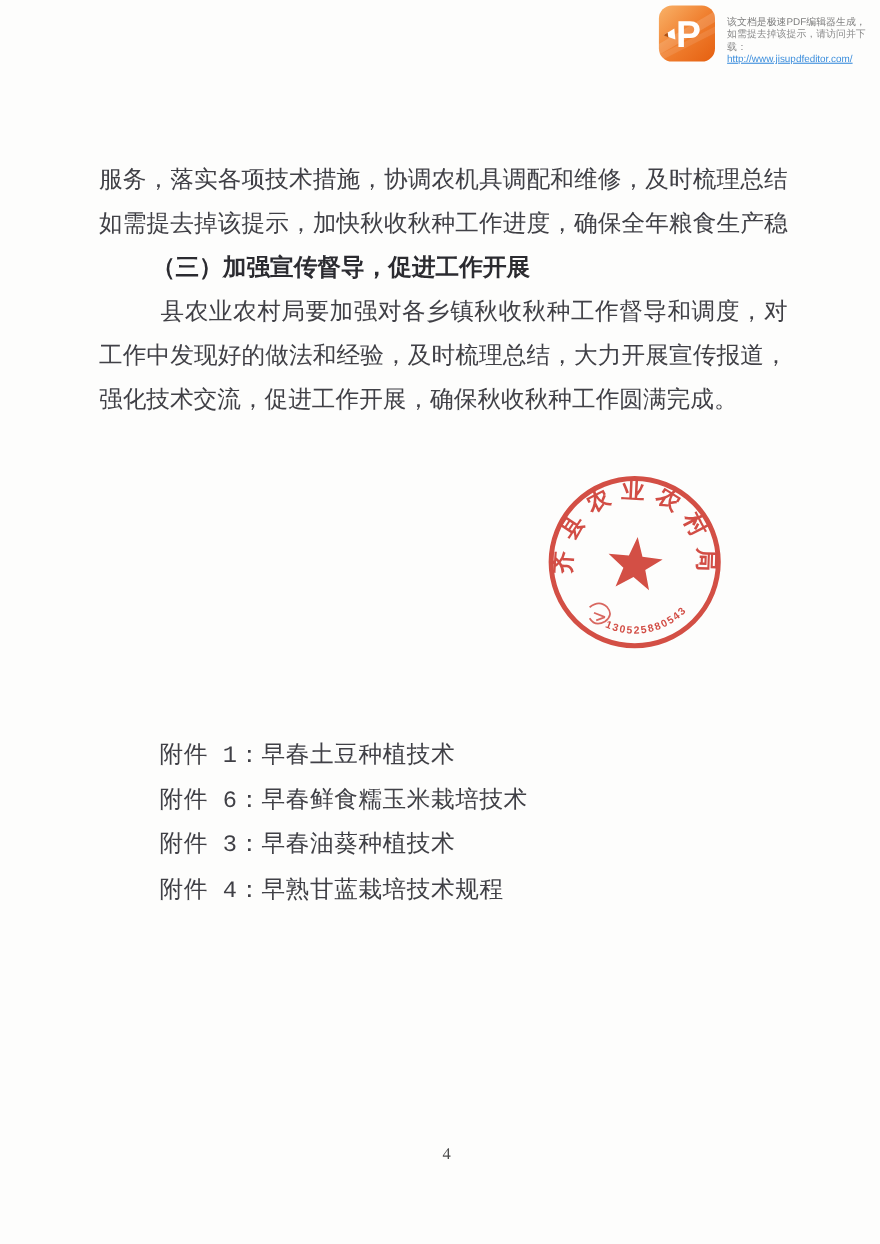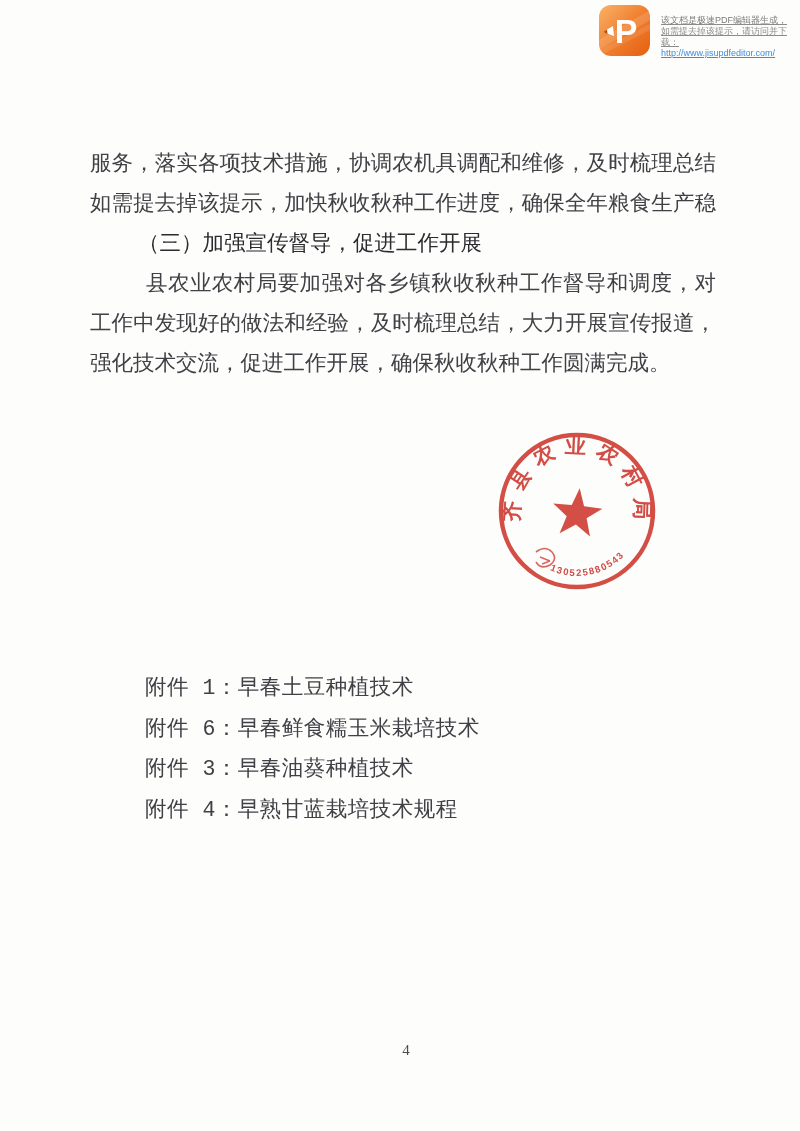--- a/index.html
+++ b/index.html
@@ -5,32 +5,32 @@
   html,body{margin:0;padding:0;background:#ffffff;}
   .page{
     position:relative;width:800px;height:1131px;background:#fdfdfc;
     font-family:"Liberation Serif","DejaVu Serif",serif;overflow:hidden;
   }
   
   .logo{position:absolute;left:598px;top:4px;width:53px;height:53px;}
   .wm-text{
     position:absolute;left:661px;top:15px;width:135px;
     font-family:"Liberation Sans","DejaVu Sans",sans-serif;
-    font-size:9px;line-height:11px;color:#8b8b8b;letter-spacing:0px;text-decoration:underline;
+    font-size:9px;line-height:11px;color:#8b8b8b;letter-spacing:0px;
   }
   .wm-text .wm-line1{color:#7d7d7d;}
   .wm-text .wm-link{color:#3c8edc;text-decoration:underline;cursor:pointer;display:block;}
   
   .body-text{
     position:absolute;left:90px;top:143px;width:626px;
     font-size:21.5px;line-height:40px;color:#404046;
   }
   .bline{width:100%;}
   .jline{text-align:justify;text-align-last:justify;}
-  .heading{font-weight:normal;color:#2b2b30;padding-left:48px;}
+  .heading{font-weight:bold;color:#2b2b30;padding-left:48px;}
   .indent1{text-indent:56px;}
   
   .seal{position:absolute;left:492px;top:426px;width:170px;height:170px;opacity:0.93;}
   .date-line{
     position:absolute;left:477px;top:502px;
     font-size:23px;color:#222226;letter-spacing:0.5px;white-space:nowrap;
   }
   
   .attachments{
     position:absolute;left:145px;top:668px;

